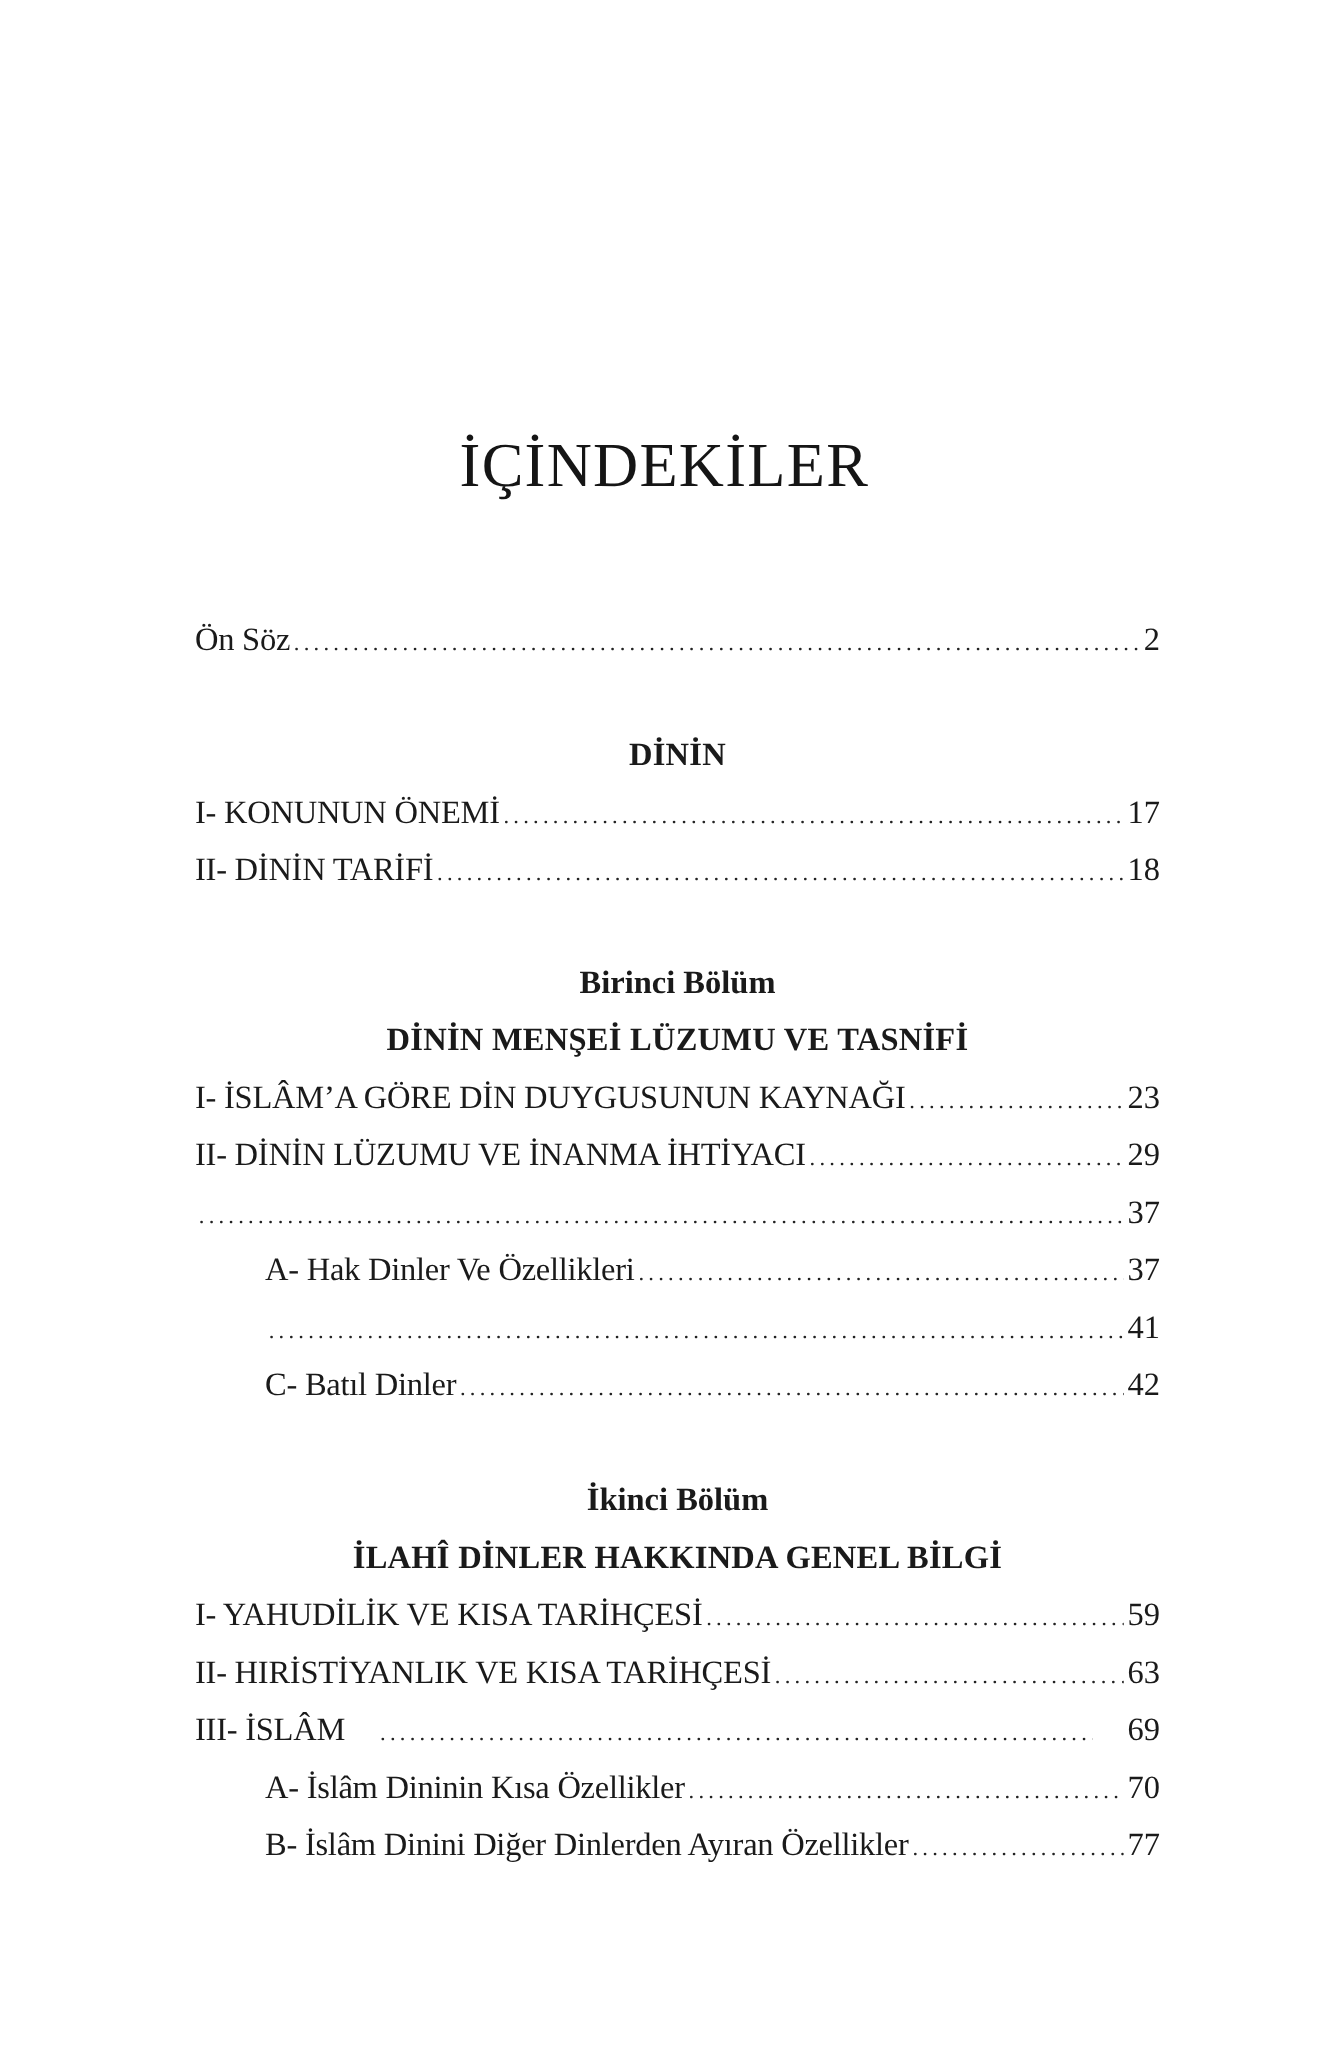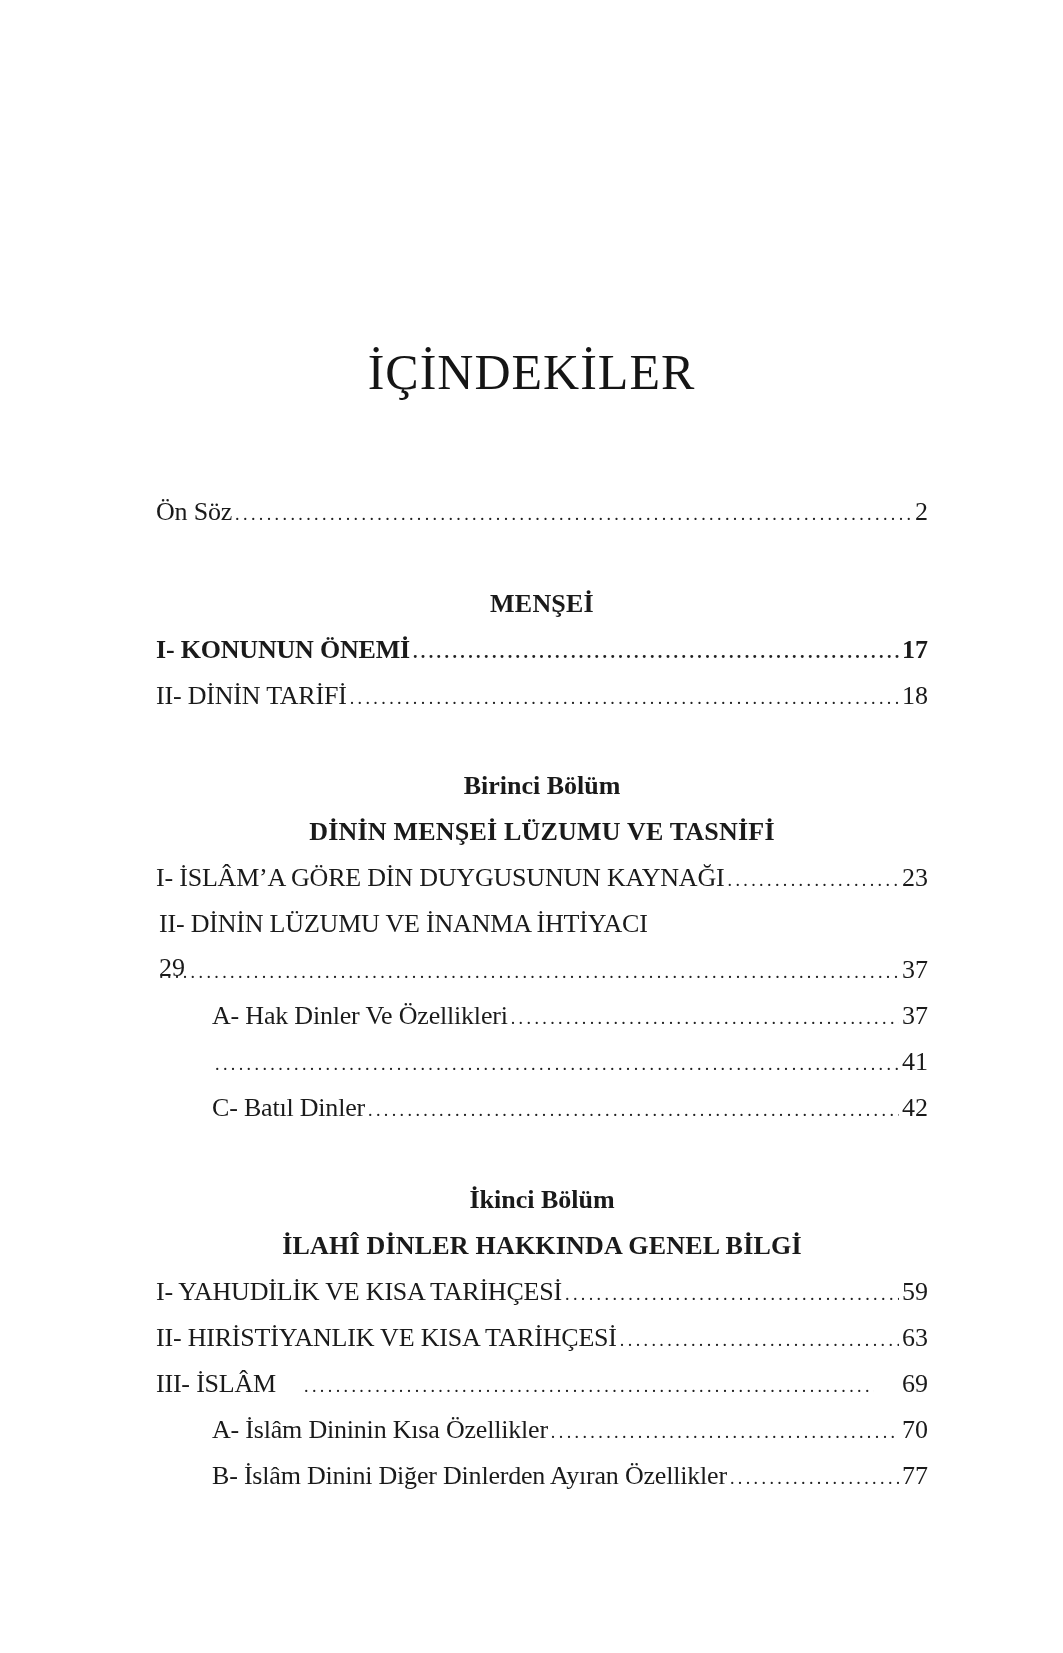--- a/index.html
+++ b/index.html
@@ -89,42 +89,42 @@
 <div class="page-title">İÇİNDEKİLER</div>
 
 <div class="toc">
 
   <div class="row" style="top:0px;">
     <span class="label">Ön Söz</span>
     <span class="leader"></span>
     <span class="page">2</span>
   </div>
 
-  <div class="heading bold" style="top:92px;">MENŞEİ</div>
+  <div class="heading bold" style="top:92px;">DİNİN</div>
 
-  <div class="row" style="top:138px;font-weight:bold;">
+  <div class="row" style="top:138px;">
     <span class="label">I- KONUNUN ÖNEMİ</span>
     <span class="leader"></span>
     <span class="page">17</span>
   </div>
   <div class="row" style="top:184px;">
     <span class="label">II- DİNİN TARİFİ</span>
     <span class="leader"></span>
     <span class="page">18</span>
   </div>
 
   <div class="heading subtitle" style="top:274px;">Birinci Bölüm</div>
   <div class="heading bold" style="top:320px;">DİNİN MENŞEİ LÜZUMU VE TASNİFİ</div>
 
   <div class="row" style="top:366px;">
     <span class="label">I- İSLÂM’A GÖRE DİN DUYGUSUNUN KAYNAĞI</span>
     <span class="leader"></span>
     <span class="page">23</span>
   </div>
-  <div class="row" style="top:412px;flex-direction:column;">
+  <div class="row" style="top:412px;">
     <span class="label">II- DİNİN LÜZUMU VE İNANMA İHTİYACI</span>
     <span class="leader"></span>
     <span class="page">29</span>
   </div>
   <div class="row" style="top:458px;">
     <span class="leader"></span>
     <span class="page">37</span>
   </div>
   <div class="row indent" style="top:504px;">
     <span class="label">A- Hak Dinler Ve Özellikleri</span>

